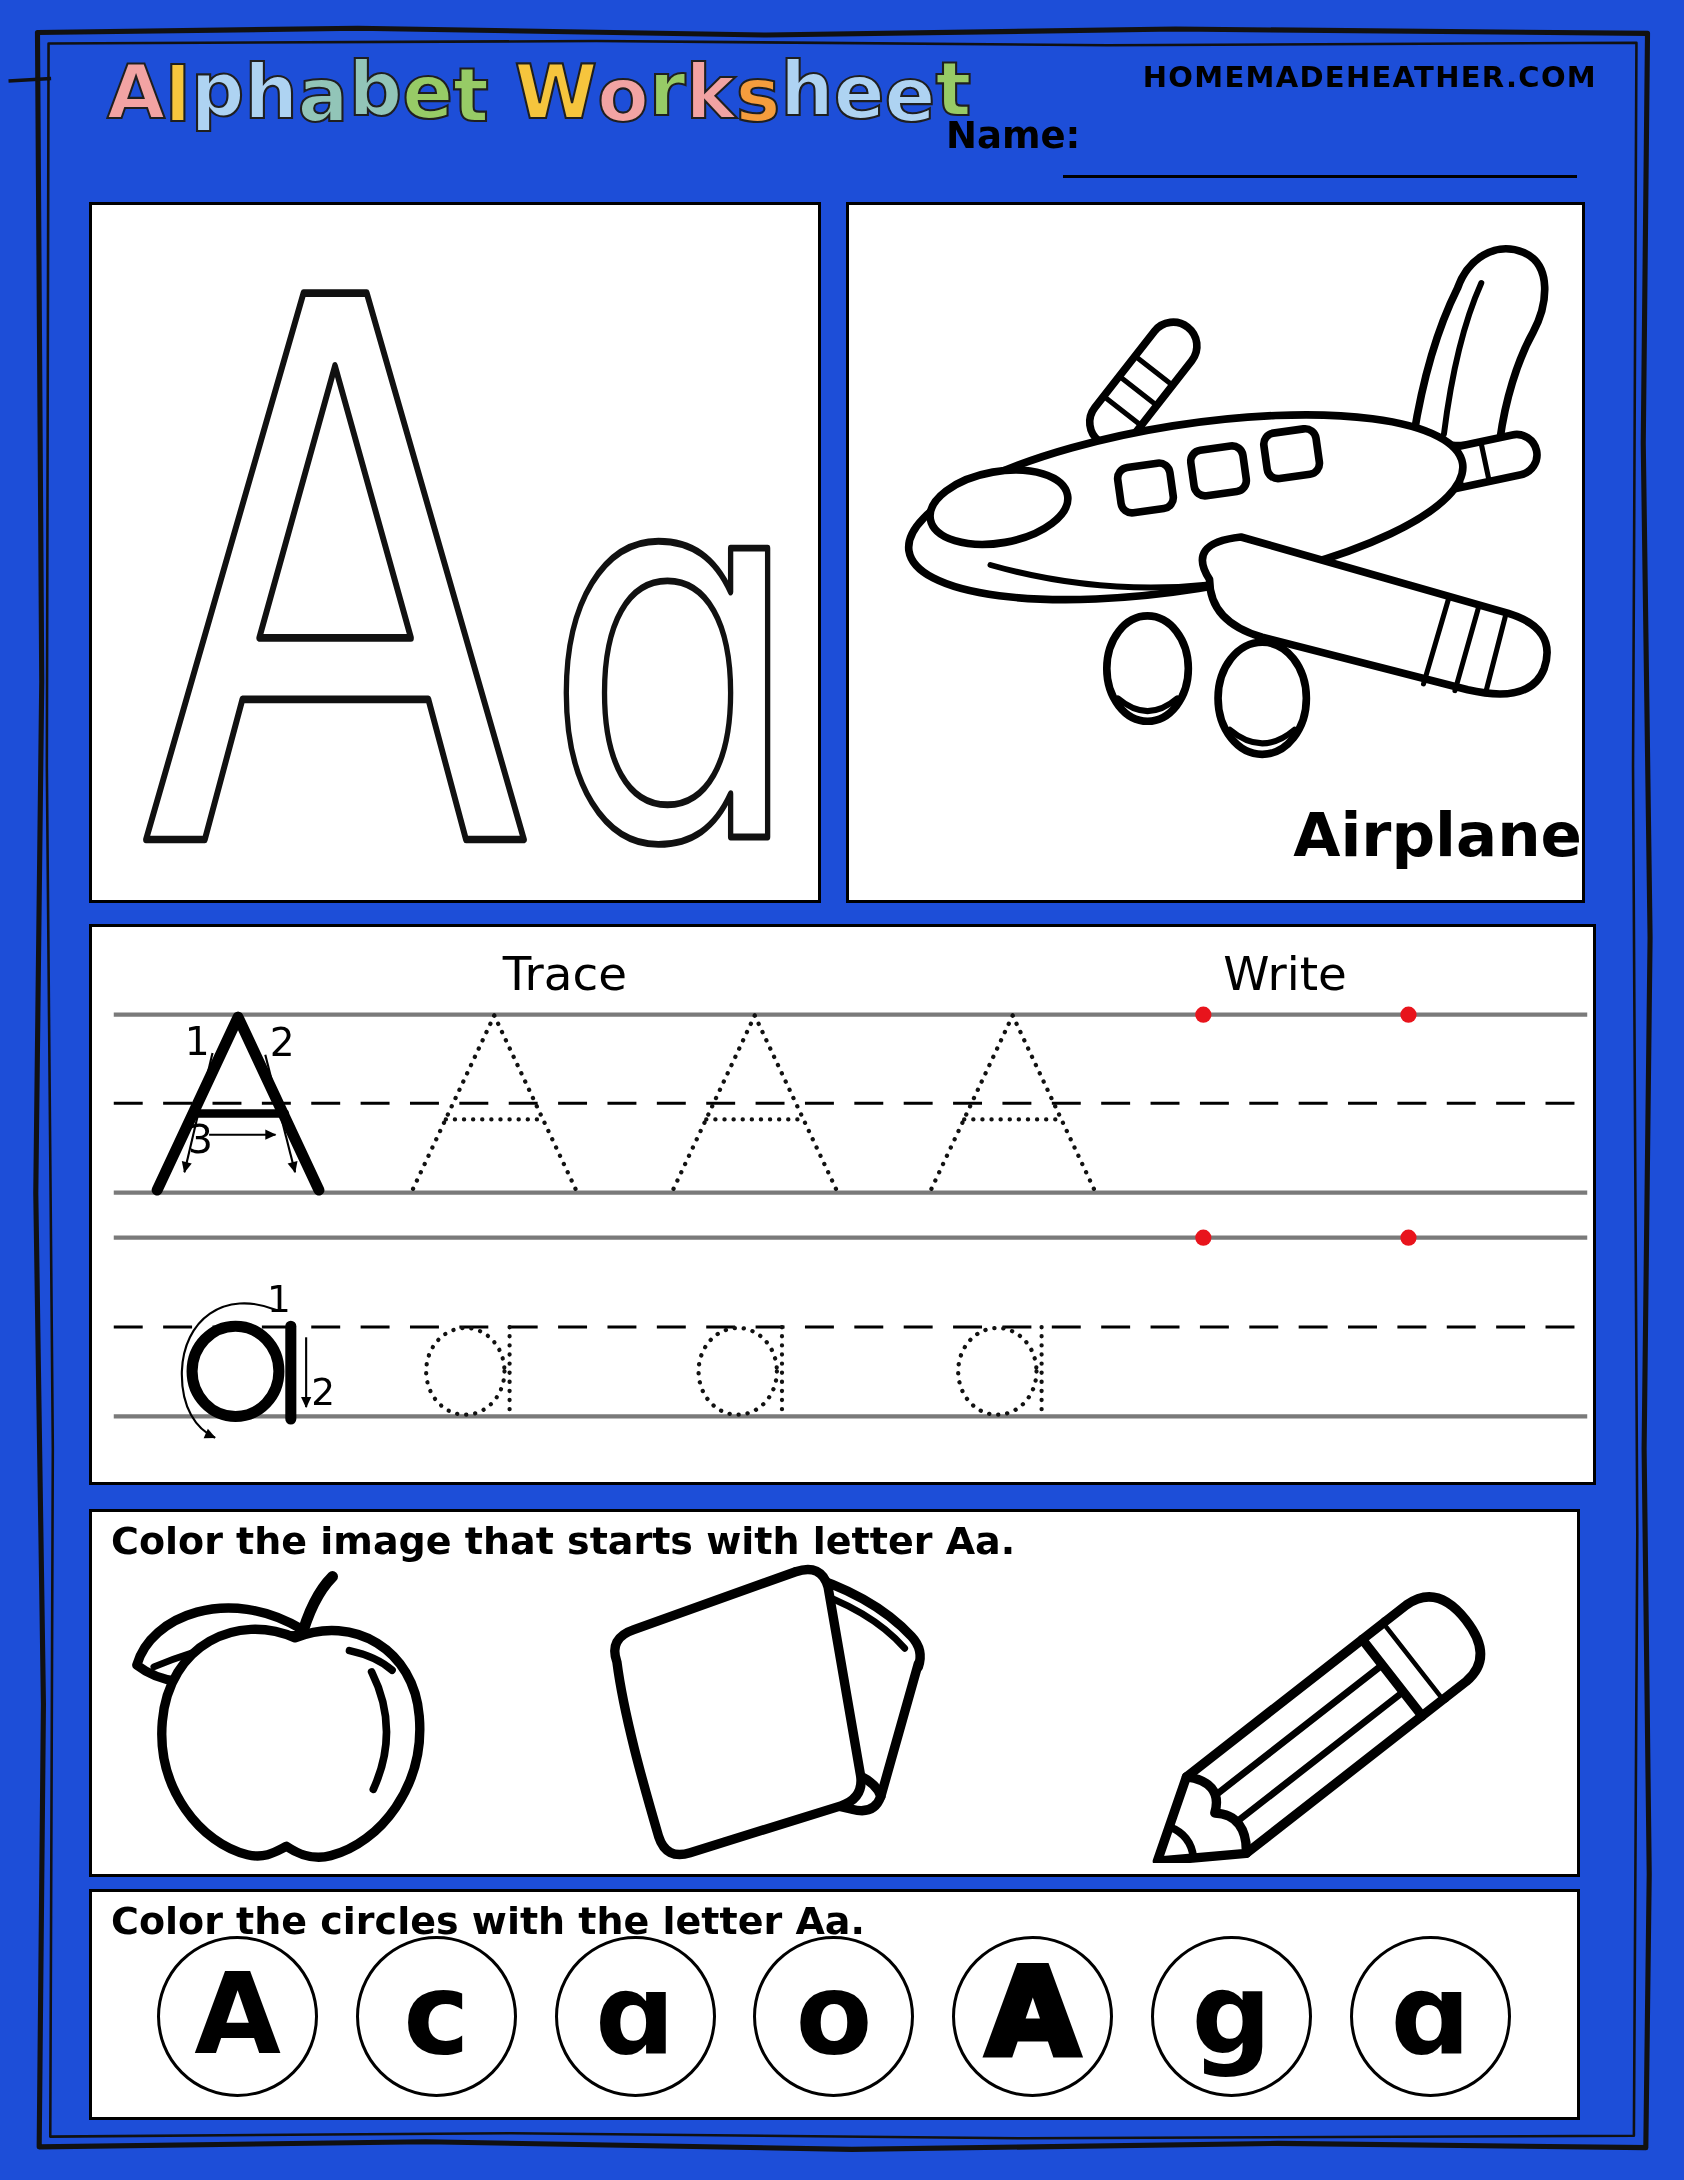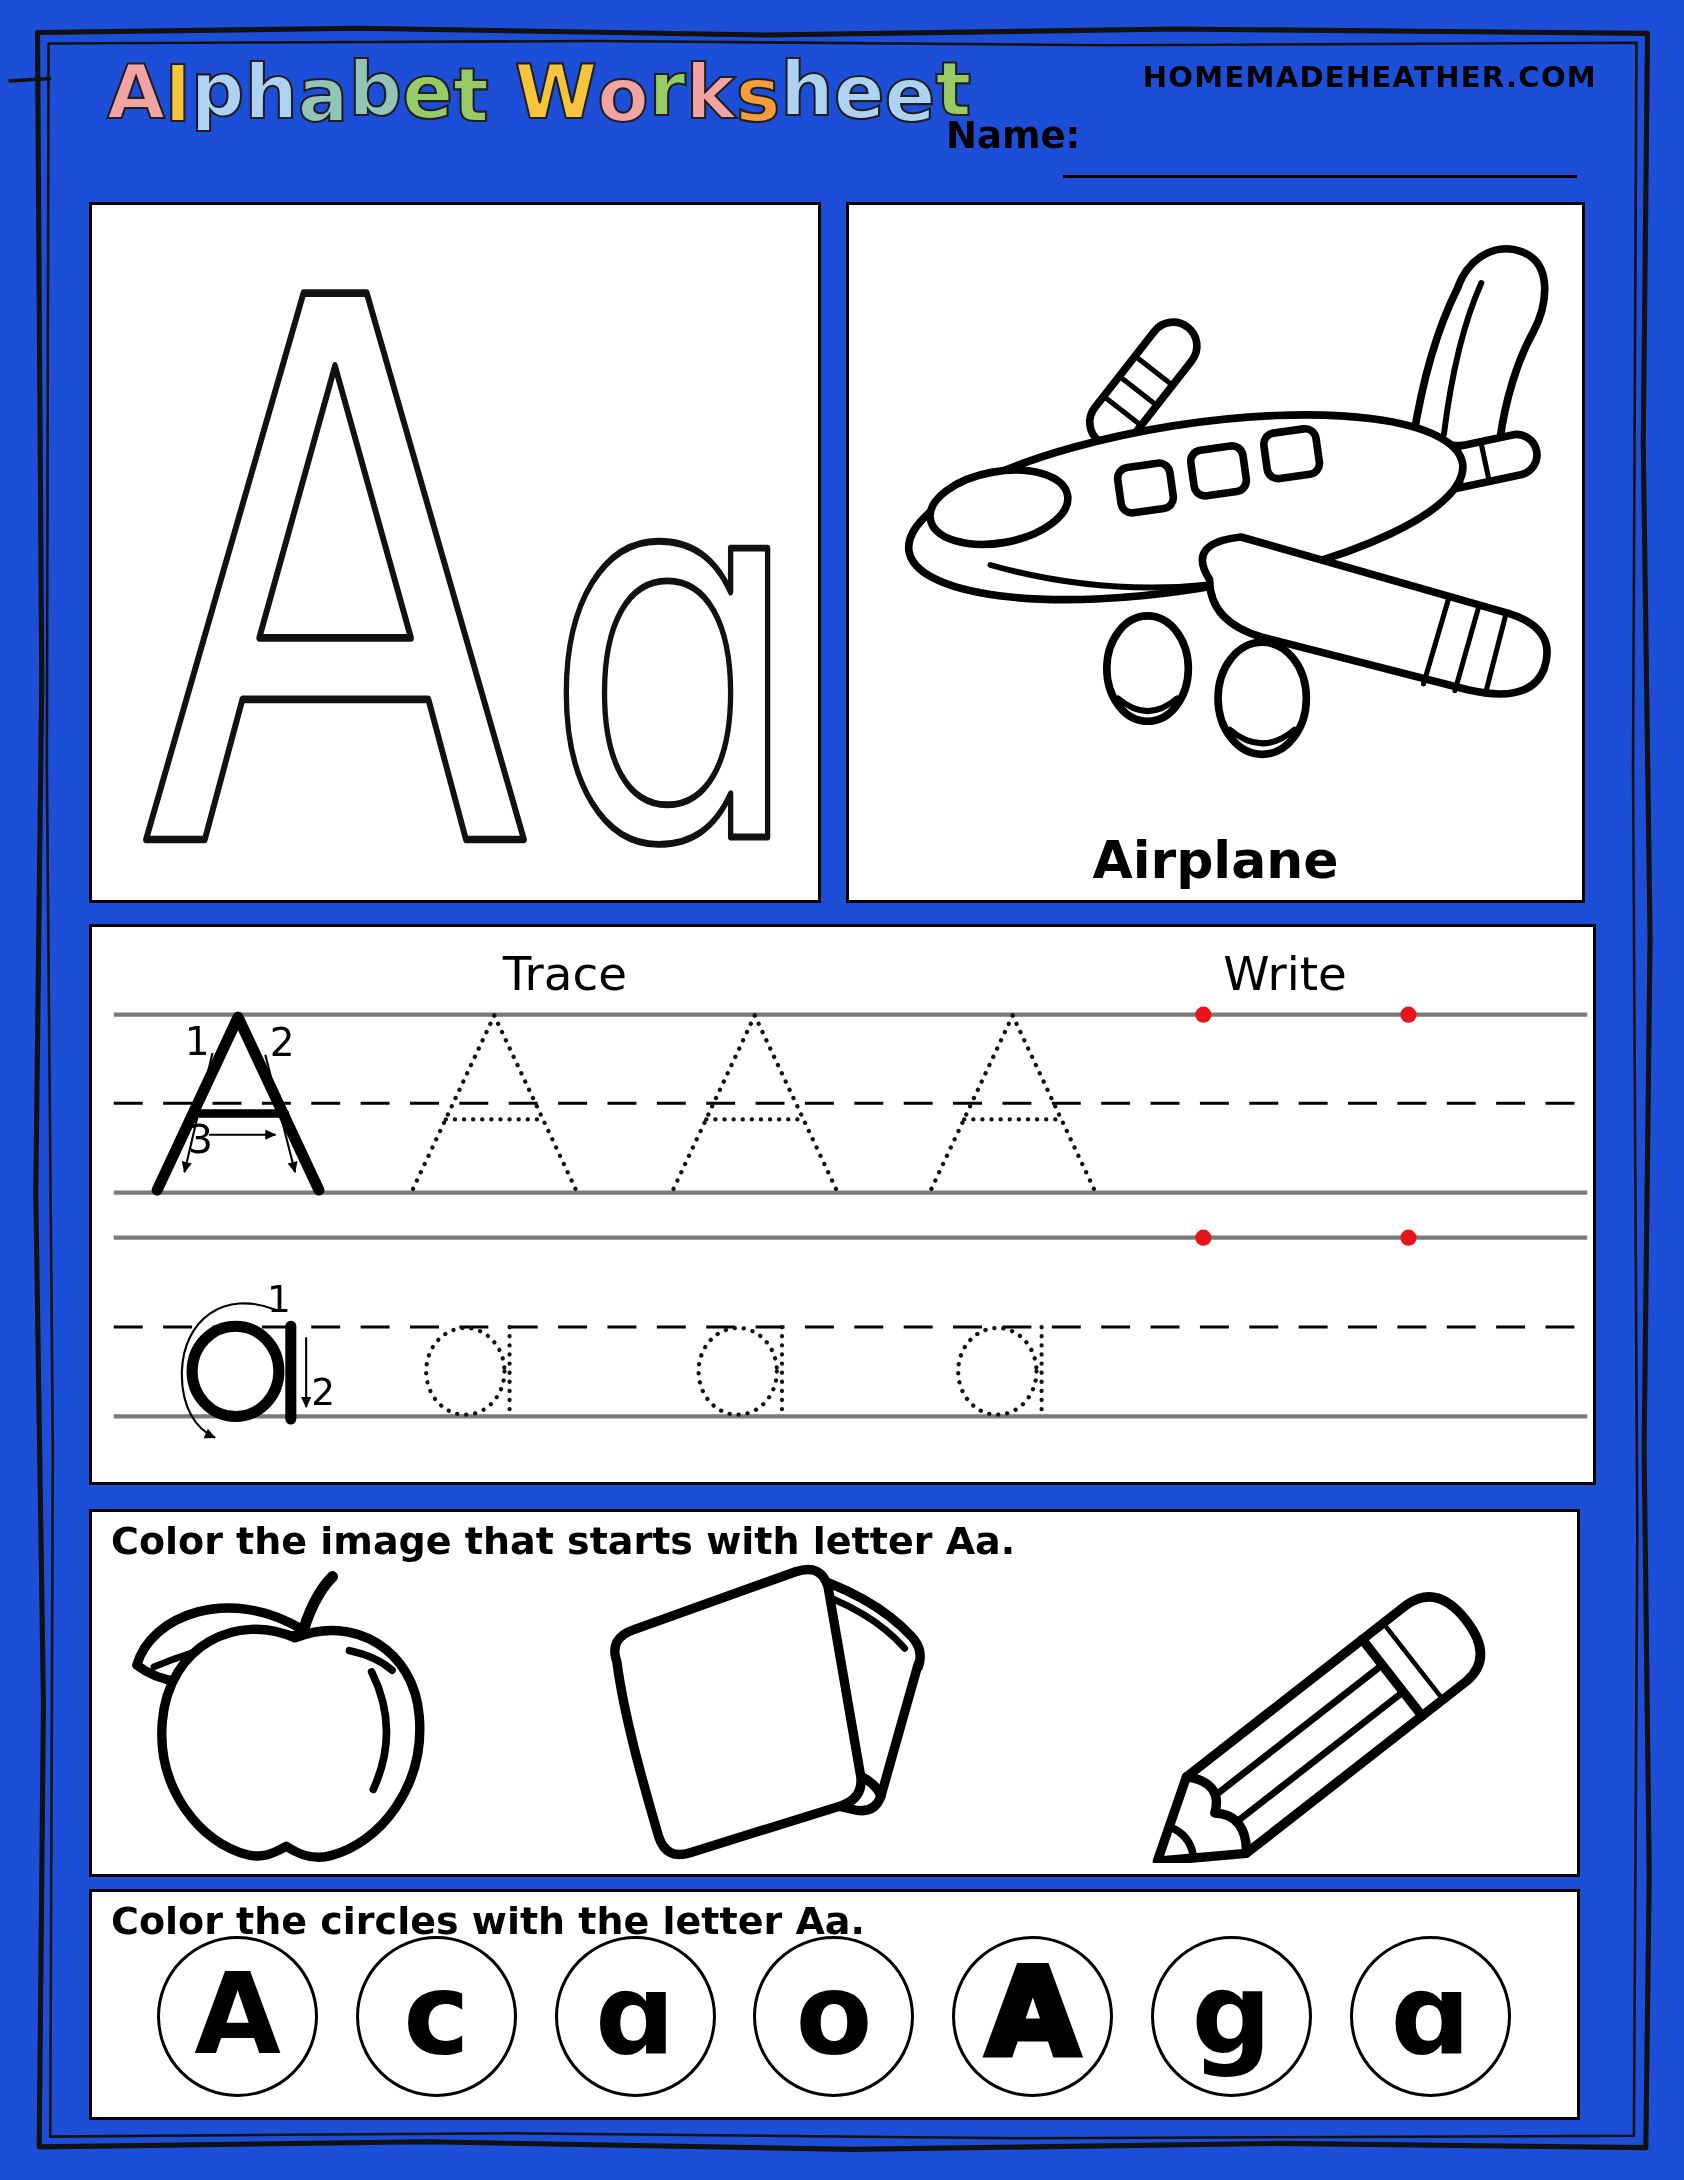--- a/index.html
+++ b/index.html
@@ -14,22 +14,22 @@
   .t-word + .t-word{margin-left:25.6px;}
   .t-letter{display:inline-block;}
   .site{position:absolute;right:88px;top:60px;font-size:29px;font-weight:700;letter-spacing:1.3px;}
   .name-label{position:absolute;left:946px;top:114px;font-size:37px;font-weight:700;}
   .name-line{position:absolute;left:1063px;top:175px;width:514px;border-top:3.4px solid #000;}
 
   
   .card{position:absolute;border:3.4px solid #000;background:#fff;}
   .letter-card{left:89px;top:202px;width:726px;height:695px;}
   .picture-card{left:846px;top:202px;width:733px;height:695px;}
-  .picture-label{position:absolute;left:0;bottom:10px;width:100%;text-align:center;
-                 font-size:52px;font-weight:600;}
+  .picture-label{position:absolute;left:0;bottom:30px;width:100%;text-align:right;
+                 font-size:61px;font-weight:600;}
   .trace-card{left:89px;top:924px;width:1485px;height:555px;padding-left:16px;}
   .image-card{left:89px;top:1509px;width:1485px;height:362px;}
   .circles-card{left:89px;top:1889px;width:1485px;height:225px;}
   .instruction{position:absolute;left:19px;top:6.8px;font-size:38px;font-weight:600;}
 
   .illus{position:absolute;}
   .illus.apple{left:8.5px;top:51px;}
   .illus.book{left:443px;top:41px;}
   .illus.pencil{left:1005px;top:53px;}
 

